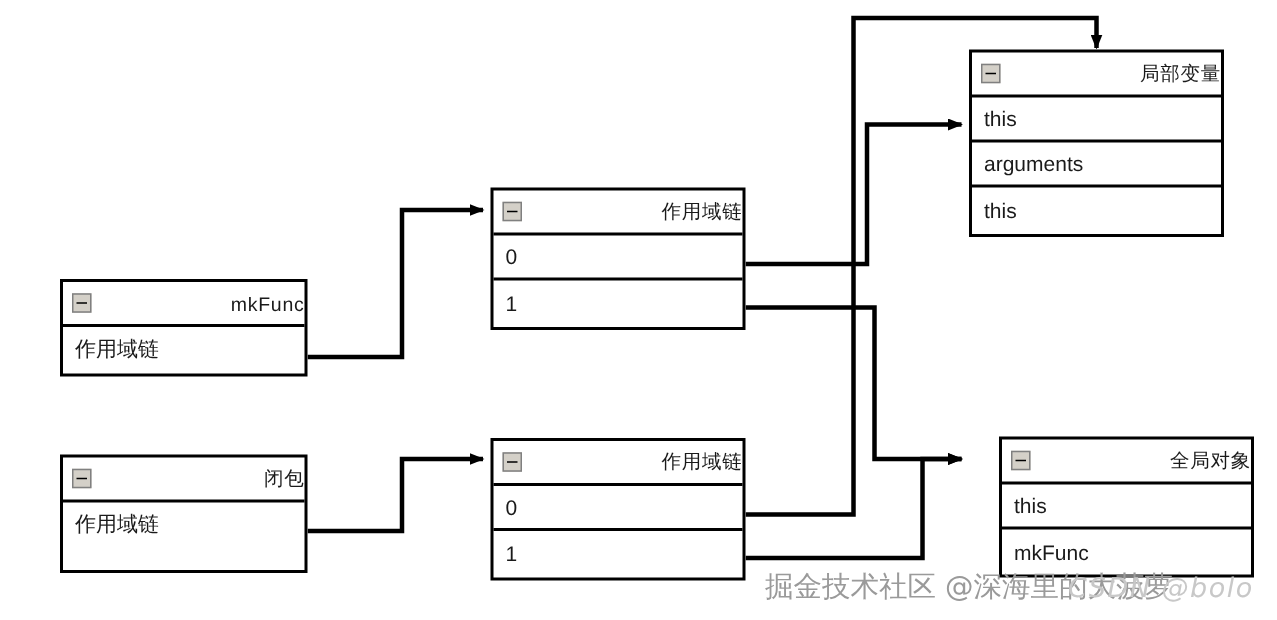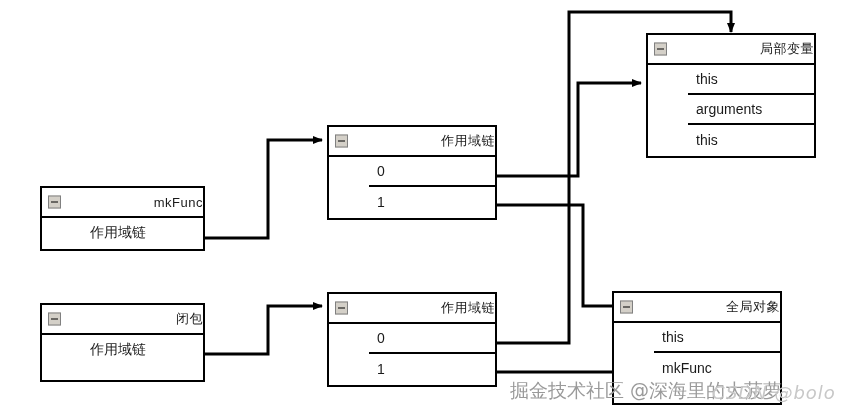--- a/index.html
+++ b/index.html
@@ -64,21 +64,20 @@
     background: #000000;
   }
   .node-row {
     position: relative;
     height: 30px;
     border-bottom: 2px solid #000000;
     display: flex;
     align-items: center;
     padding-left: 8px;
     box-sizing: border-box;
-    margin-left: 40px;
   }
   .node-row:last-child {
     border-bottom: none;
   }
   .node-row span {
     font-size: 14px;
     color: #1a1a1a;
   }
   .watermark {
     position: absolute;
@@ -176,21 +175,21 @@
       <span class="node-title">作用域链</span>
     </div>
     <div class="node-row">
       <span>0</span>
     </div>
     <div class="node-row">
       <span>1</span>
     </div>
   </div>
 
-  <div class="node" style="left:612px; top:291px; width:170px; height:114px;">
+  <div class="node" style="left:666px; top:291px; width:170px; height:94px;">
     <div class="node-header">
       <span class="collapse-icon"></span>
       <span class="node-title">全局对象</span>
     </div>
     <div class="node-row">
       <span>this</span>
     </div>
     <div class="node-row">
       <span>mkFunc</span>
     </div>

